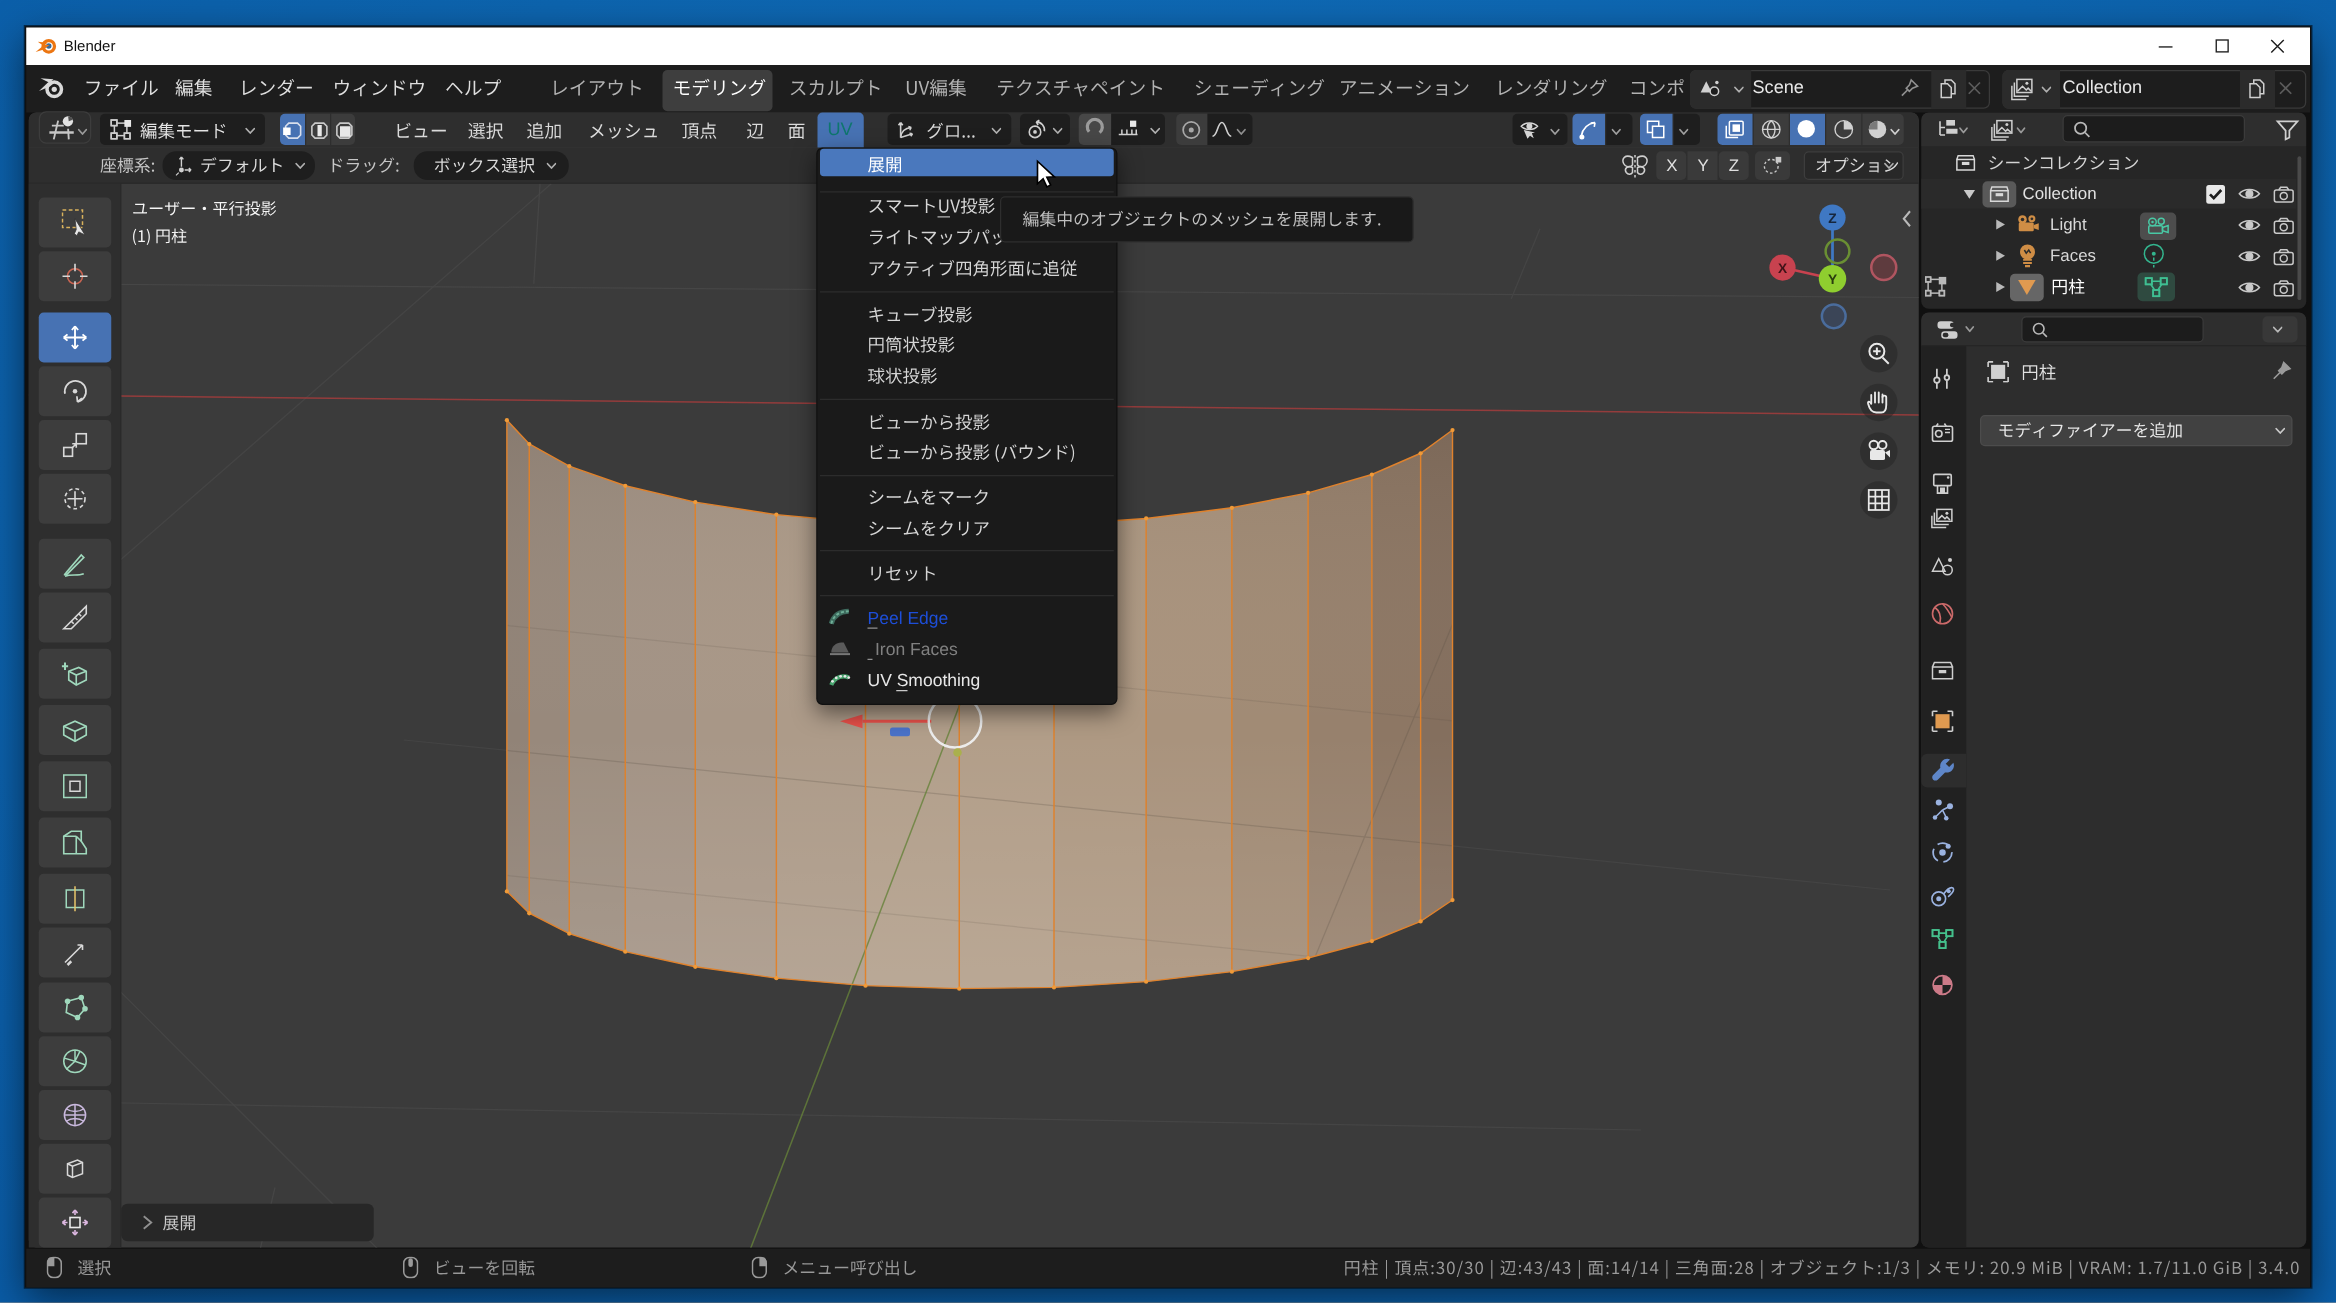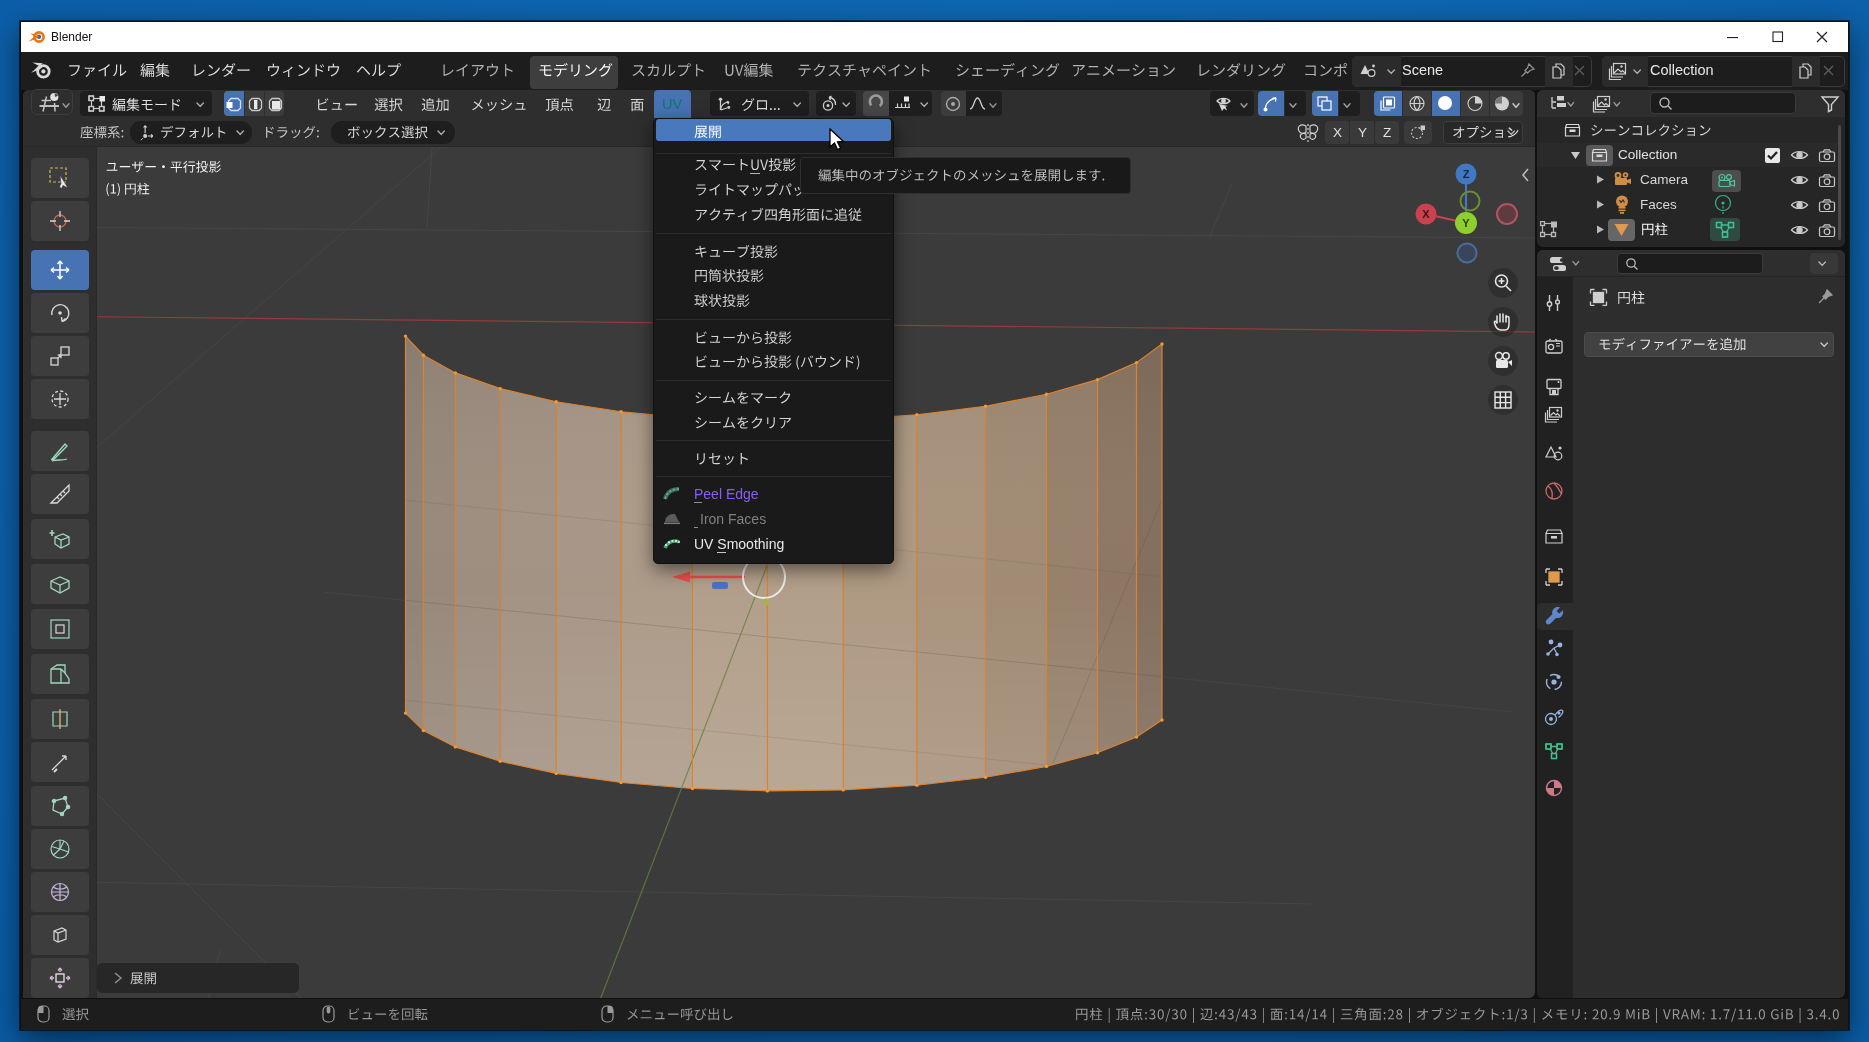--- a/index.html
+++ b/index.html
@@ -712,21 +712,21 @@
   </svg>
 <svg style="position:absolute;left:694.0px;top:448.5px;overflow:visible" width="56" height="20" viewBox="0 -14.7 56 19.6">
     <path d="M10.9 -10.6H9.5C9.6 -10.3 9.6 -9.9 9.6 -9.4C9.6 -8.9 9.6 -7.7 9.6 -7.2C9.6 -4.5 9.5 -3.4 8.5 -2.3C7.6 -1.3 6.4 -0.7 5.1 -0.4L6 0.6C7 0.2 8.4 -0.4 9.4 -1.5C10.4 -2.7 10.8 -3.8 10.8 -7.1C10.8 -7.7 10.8 -8.8 10.8 -9.4C10.8 -9.9 10.8 -10.3 10.9 -10.6ZM4.4 -10.5H3.1C3.1 -10.2 3.1 -9.8 3.1 -9.5C3.1 -9.1 3.1 -5.4 3.1 -4.8C3.1 -4.4 3.1 -4 3.1 -3.8H4.4C4.3 -4 4.3 -4.5 4.3 -4.8C4.3 -5.4 4.3 -9.1 4.3 -9.5C4.3 -9.8 4.3 -10.2 4.4 -10.5Z M26.4 -8.1 25.6 -8.7C25.4 -8.6 25.1 -8.5 24.8 -8.4C24.2 -8.3 21.8 -7.8 19.4 -7.4V-9.5C19.4 -9.9 19.4 -10.4 19.5 -10.8H18.2C18.3 -10.4 18.3 -10 18.3 -9.5V-7.1C16.8 -6.9 15.5 -6.6 14.8 -6.5L15.1 -5.4L18.3 -6V-1.8C18.3 -0.4 18.8 0.3 21.4 0.3C23.1 0.3 24.5 0.1 25.8 -0L25.8 -1.2C24.4 -1 23.1 -0.8 21.4 -0.8C19.8 -0.8 19.4 -1.1 19.4 -2.1V-6.3L24.7 -7.3C24.3 -6.5 23.3 -5 22.2 -4L23.2 -3.4C24.3 -4.6 25.4 -6.3 26.1 -7.5C26.2 -7.7 26.3 -7.9 26.4 -8.1Z M34.8 -8.1 33.7 -7.7C34 -7.1 34.7 -5.3 34.8 -4.7L35.9 -5C35.7 -5.7 35 -7.5 34.8 -8.1ZM39.8 -7.3 38.6 -7.7C38.4 -5.9 37.7 -4.1 36.7 -2.9C35.5 -1.4 33.8 -0.4 32.1 0.1L33.1 1.1C34.6 0.4 36.3 -0.6 37.6 -2.3C38.6 -3.5 39.2 -5 39.6 -6.6C39.7 -6.8 39.7 -7 39.8 -7.3ZM31.5 -7.4 30.5 -7C30.7 -6.5 31.5 -4.5 31.7 -3.8L32.8 -4.2C32.5 -4.9 31.8 -6.8 31.5 -7.4Z M46.7 -1.2C46.7 -0.7 46.7 -0 46.6 0.4H48C47.9 -0 47.9 -0.8 47.9 -1.2L47.9 -5.9C49.4 -5.4 51.9 -4.4 53.4 -3.6L53.9 -4.8C52.4 -5.5 49.7 -6.5 47.9 -7.1V-9.4C47.9 -9.8 47.9 -10.4 48 -10.8H46.6C46.7 -10.4 46.7 -9.8 46.7 -9.4C46.7 -8.2 46.7 -2 46.7 -1.2Z" fill="#d5d5d5"></path>
   </svg>
 <div style="position:absolute;left:656px;top:152.5px;width:235px;height:1px;background:#2c2c2c;border-radius:0px;"></div>
 <div style="position:absolute;left:656px;top:233px;width:235px;height:1px;background:#2c2c2c;border-radius:0px;"></div>
 <div style="position:absolute;left:656px;top:319px;width:235px;height:1px;background:#2c2c2c;border-radius:0px;"></div>
 <div style="position:absolute;left:656px;top:380px;width:235px;height:1px;background:#2c2c2c;border-radius:0px;"></div>
 <div style="position:absolute;left:656px;top:440px;width:235px;height:1px;background:#2c2c2c;border-radius:0px;"></div>
 <div style="position:absolute;left:656px;top:476px;width:235px;height:1px;background:#2c2c2c;border-radius:0px;"></div>
-<div style="position:absolute;left:694.0px;top:483.9px;font:400 14px 'Liberation Sans', sans-serif;color:#8b5cf6;line-height:20.2px;white-space:pre;">Peel Edge</div>
+<div style="position:absolute;left:694.0px;top:483.9px;font:400 14px 'Liberation Sans', sans-serif;color:#1d4ed8;line-height:20.2px;white-space:pre;">Peel Edge</div>
 <div style="position:absolute;left:700px;top:508.9px;font:400 14px 'Liberation Sans', sans-serif;color:#808080;line-height:20.2px;white-space:pre;">Iron Faces</div>
 <div style="position:absolute;left:694.0px;top:533.7px;font:400 14px 'Liberation Sans', sans-serif;color:#e8e8e8;line-height:20.2px;white-space:pre;">UV Smoothing</div>
 <svg style="position:absolute;left:663px;top:486px" width="18" height="16" viewBox="0 0 18 16">
     <g fill="none">
       <path d="M2 13 C4 6 9 3 16 3" stroke="#3e6b5e" stroke-width="4"></path>
       <path d="M2 13 C4 6 9 3 16 3" stroke="#6fae97" stroke-width="1.6" stroke-dasharray="2.5 1.6"></path>
     </g>
   </svg>
 <svg style="position:absolute;left:663px;top:511px" width="18" height="16" viewBox="0 0 18 16">
     <g fill="#5a5a5a">
@@ -838,21 +838,21 @@
 <svg style="position:absolute;left:1612px;top:171px" width="20" height="17" viewBox="0 0 20 17">
     <g fill="#cf8d45">
       <circle cx="6" cy="4.5" r="3.4"></circle>
       <circle cx="13.5" cy="4" r="2.8"></circle>
       <rect x="3" y="7" width="12" height="7" rx="1"></rect>
       <path d="M15 9 L19 7.5 L19 13 L15 11.5 Z"></path>
       <circle cx="6" cy="4.5" r="1.4" fill="#2b2b2b"></circle>
       <circle cx="13.5" cy="4" r="1.1" fill="#2b2b2b"></circle>
     </g>
   </svg>
-<div style="position:absolute;left:1640.0px;top:169.8px;font:400 13.5px 'Liberation Sans', sans-serif;color:#d8d8d8;line-height:19.4px;white-space:pre;">Camera</div>
+<div style="position:absolute;left:1640.0px;top:169.8px;font:400 13.5px 'Liberation Sans', sans-serif;color:#d8d8d8;line-height:19.4px;white-space:pre;">Light</div>
 <div style="position:absolute;left:1712px;top:170px;width:29px;height:22px;background:#4d4d4d;border-radius:4px;"></div>
 <svg style="position:absolute;left:1716px;top:173px" width="21" height="16" viewBox="0 0 21 16">
     <g fill="none" stroke="#49c9a5" stroke-width="1.2">
       <circle cx="6" cy="4.5" r="3"></circle>
       <circle cx="13" cy="4" r="2.4"></circle>
       <rect x="3" y="7.5" width="11" height="6" rx="1"></rect>
       <path d="M14 9 L18.5 7.5 L18.5 13 L14 11.5 Z"></path>
       <circle cx="6" cy="4.5" r="1" fill="#49c9a5" stroke="none"></circle>
     </g>
   </svg>

